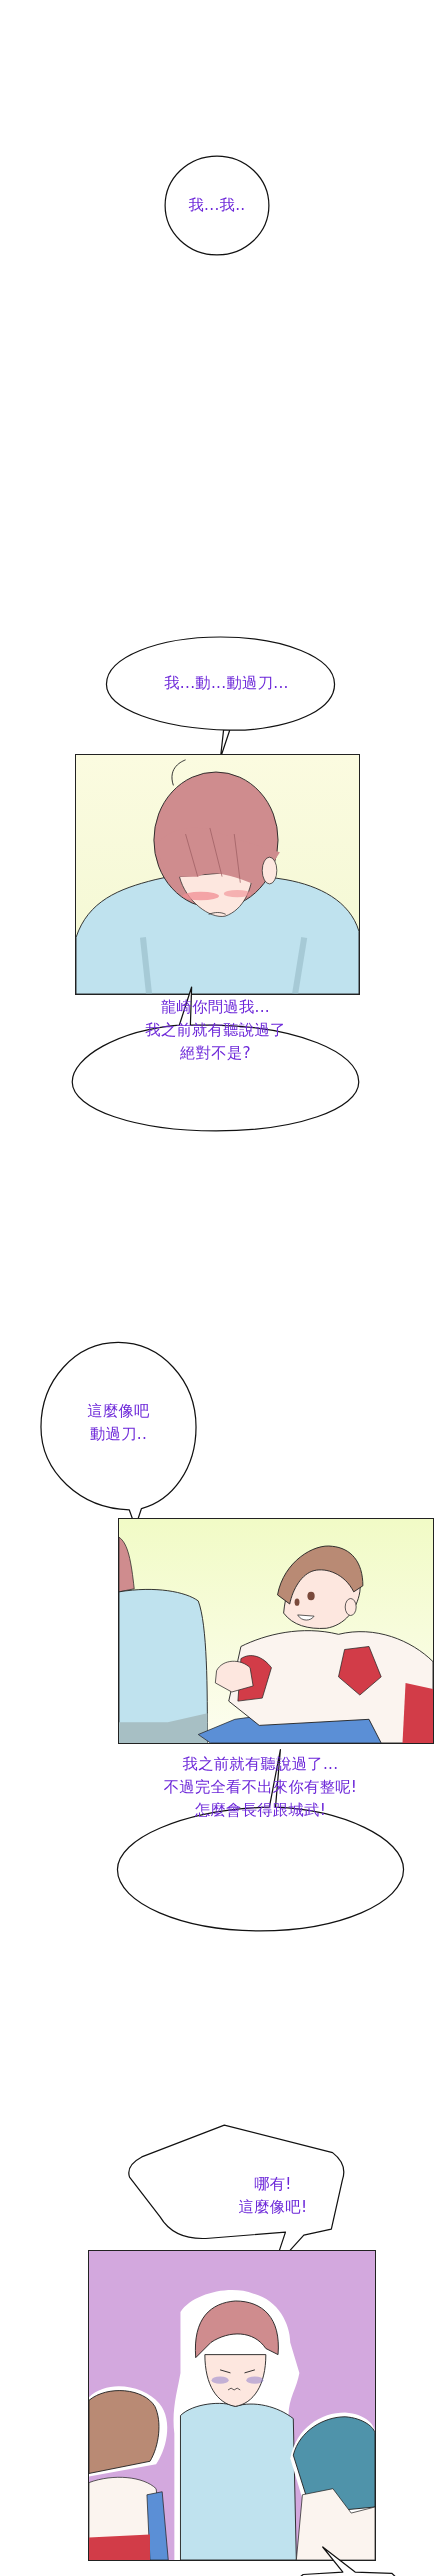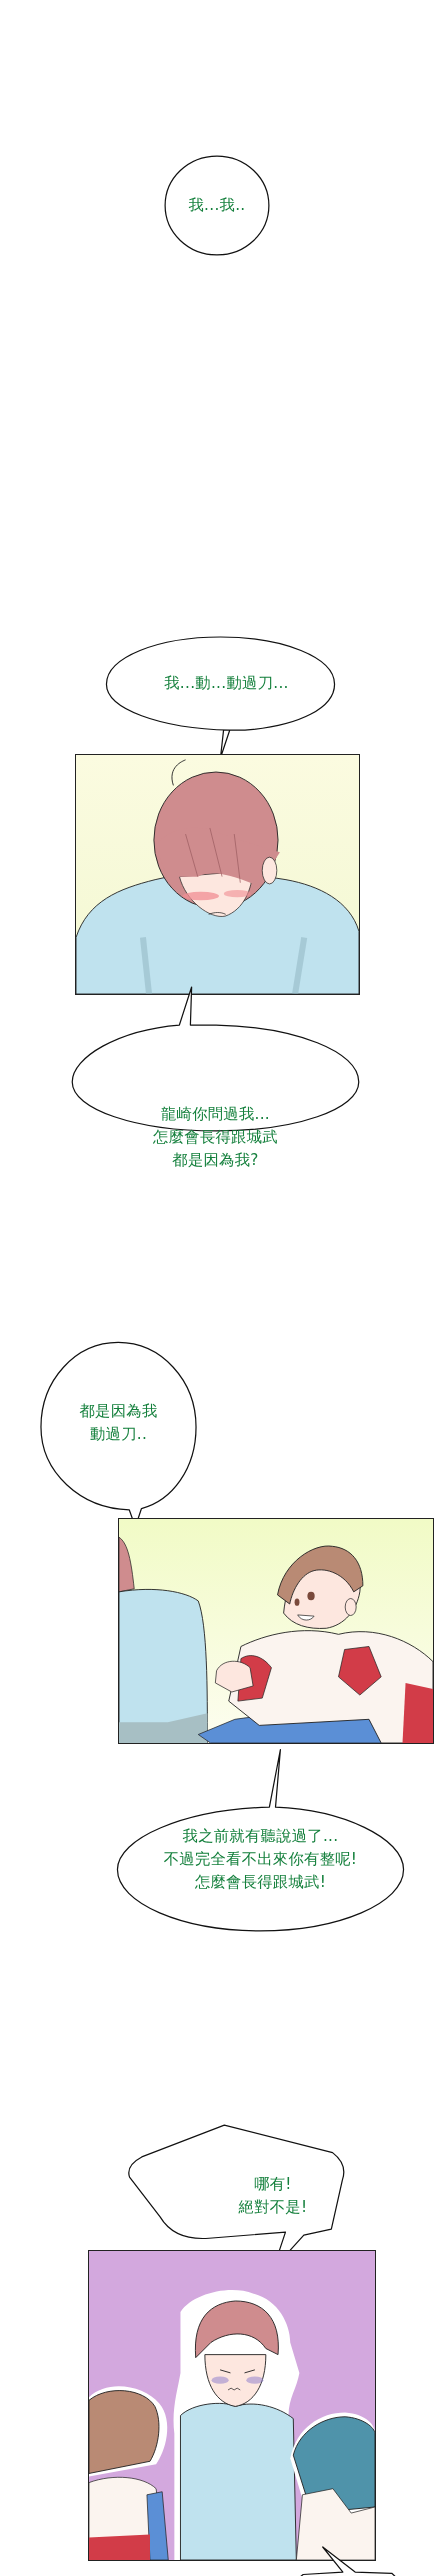--- a/index.html
+++ b/index.html
@@ -1,21 +1,21 @@
 <!DOCTYPE html>
 <html style="font-size:9.8px"><head>
 <meta charset="utf-8">
 <style>
   html, body { margin: 0; padding: 0; background: #ffffff; }
   body { width: 442px; height: 2576px; position: relative; overflow: hidden;
          font-family: "DejaVu Sans", "Liberation Sans", sans-serif; }
   .bubble-svg { position: absolute; overflow: visible; }
   .bubble-text { position: absolute; display: flex; flex-direction: column;
                  align-items: center; justify-content: center; text-align: left;
-                 color: #15803d; font-size: 15.3px; line-height: 23px; letter-spacing: 0.3px; }
+                 color: #6d28d9; font-size: 15.3px; line-height: 23px; letter-spacing: 0.3px; }
   .bubble-text span { display: block; white-space: nowrap; }
   .panel { position: absolute; border: 1.2px solid #222; box-sizing: border-box; overflow: hidden; }
   .panel svg { position: absolute; left: 0; top: 0; width: 100%; height: 100%; }
 </style>
 </head>
 <body>
 
 <svg class="bubble-svg" style="left:161px;top:153px;width:112px;height:105px" viewBox="0 0 182 172">
   <ellipse cx="91" cy="86" rx="85" ry="81" fill="#fff" stroke="#111" stroke-width="2"></ellipse>
 </svg>
@@ -55,32 +55,32 @@
     <path d="M218,262 C228,258 238,258 246,262" fill="none" stroke="#222" stroke-width="1.2"></path>
 
     <ellipse cx="318" cy="190" rx="12" ry="22" fill="#fde7df" stroke="#222" stroke-width="1.2"></ellipse>
   </svg>
 </div>
 
 <svg class="bubble-svg" style="left:69px;top:984px;width:293px;height:150px" viewBox="0 0 478 245">
   <path d="M200,5 L180,67 C80,75 5,120 5,160 C5,205 110,240 240,240 C370,240 473,205 473,160
            C473,110 370,70 240,67 L198,67 Z" fill="#fff" stroke="#111" stroke-width="2" stroke-linejoin="round"></path>
 </svg>
-<div class="bubble-text" style="left:69px;top:1097px;width:293px;height:80px">
+<div class="bubble-text" style="left:69px;top:990px;width:293px;height:80px">
   <span>龍崎你問過我...</span>
-  <span>怎麼會長得跟城武</span>
-  <span>都是因為我?</span>
+  <span>我之前就有聽說過了</span>
+  <span>絕對不是?</span>
 </div>
 
 <svg class="bubble-svg" style="left:37px;top:1340px;width:163px;height:190px" viewBox="0 0 265 310">
   <path d="M132,4 C202,4 259,66 259,142 C259,210 220,262 170,275 L160,305 L150,277
            C70,275 6,215 6,142 C6,66 62,4 132,4 Z" fill="#fff" stroke="#111" stroke-width="2" stroke-linejoin="round"></path>
 </svg>
 <div class="bubble-text" style="left:37px;top:1392px;width:163px;height:61px">
-  <span>都是因為我</span>
+  <span>這麼像吧</span>
   <span>動過刀..</span>
 </div>
 
 <div class="panel" style="left:118px;top:1518px;width:316px;height:226px;background:linear-gradient(#f1fbc6,#fdfdf0);">
   <svg viewBox="0 0 515 369" preserveAspectRatio="none">
 
     <path d="M0,30 C15,40 20,70 25,115 L0,120 Z" fill="#cf8c8e" stroke="#222" stroke-width="1.2"></path>
     <path d="M0,120 C60,110 110,120 130,135 C145,175 145,280 145,369 L0,369 Z" fill="#bfe2ee" stroke="#222" stroke-width="1.5"></path>
     <path d="M0,335 L80,335 L145,320 L145,369 L0,369 Z" fill="#a7bfc4"></path>
 
@@ -103,33 +103,33 @@
     <path d="M293,158 C300,170 315,168 320,160 Z" fill="#fff" stroke="#222" stroke-width="1.2"></path>
 
     <ellipse cx="380" cy="145" rx="9" ry="14" fill="#fde7df" stroke="#222" stroke-width="1.2"></ellipse>
   </svg>
 </div>
 
 <svg class="bubble-svg" style="left:115px;top:1747px;width:291px;height:187px" viewBox="0 0 475 305">
   <path d="M270,4 L252,98 C110,102 4,150 4,200 C4,255 110,300 237,300 C365,300 471,255 471,200
            C471,148 370,102 262,98 Z" fill="#fff" stroke="#111" stroke-width="2" stroke-linejoin="round"></path>
 </svg>
-<div class="bubble-text" style="left:115px;top:1819px;width:291px;height:80px">
+<div class="bubble-text" style="left:115px;top:1747px;width:291px;height:80px">
   <span>我之前就有聽說過了...</span>
   <span>不過完全看不出來你有整呢!</span>
   <span>怎麼會長得跟城武!</span>
 </div>
 
 <svg class="bubble-svg" style="left:117px;top:2119px;width:233px;height:159px" viewBox="0 0 380 260">
   <path d="M175,10 L352,55 C365,65 375,80 368,100 L350,180 L305,190 L255,245 L275,185
            L150,195 C110,198 85,185 70,160 L20,95 C15,80 25,70 40,62 Z" fill="#fff" stroke="#111" stroke-width="2" stroke-linejoin="round"></path>
 </svg>
 <div class="bubble-text" style="left:218px;top:2168px;width:110px;height:55px">
   <span>哪有!</span>
-  <span>絕對不是!</span>
+  <span>這麼像吧!</span>
 </div>
 
 <div class="panel" style="left:88px;top:2250px;width:288px;height:311px;background:#d3a8de;">
   <svg viewBox="0 0 469 507" preserveAspectRatio="none">
 
     <path d="M150,100 C170,70 230,55 270,70 C310,80 330,120 330,150 L345,200 C340,230 320,250 330,290
              L320,507 L140,507 L140,300 C135,260 145,230 150,200 Z" fill="#fff"></path>
 
     <path d="M150,270 C170,250 220,245 240,255 C270,245 310,255 335,275 L340,507 L150,507 Z" fill="#bfe2ee" stroke="#222" stroke-width="1.5"></path>
 

